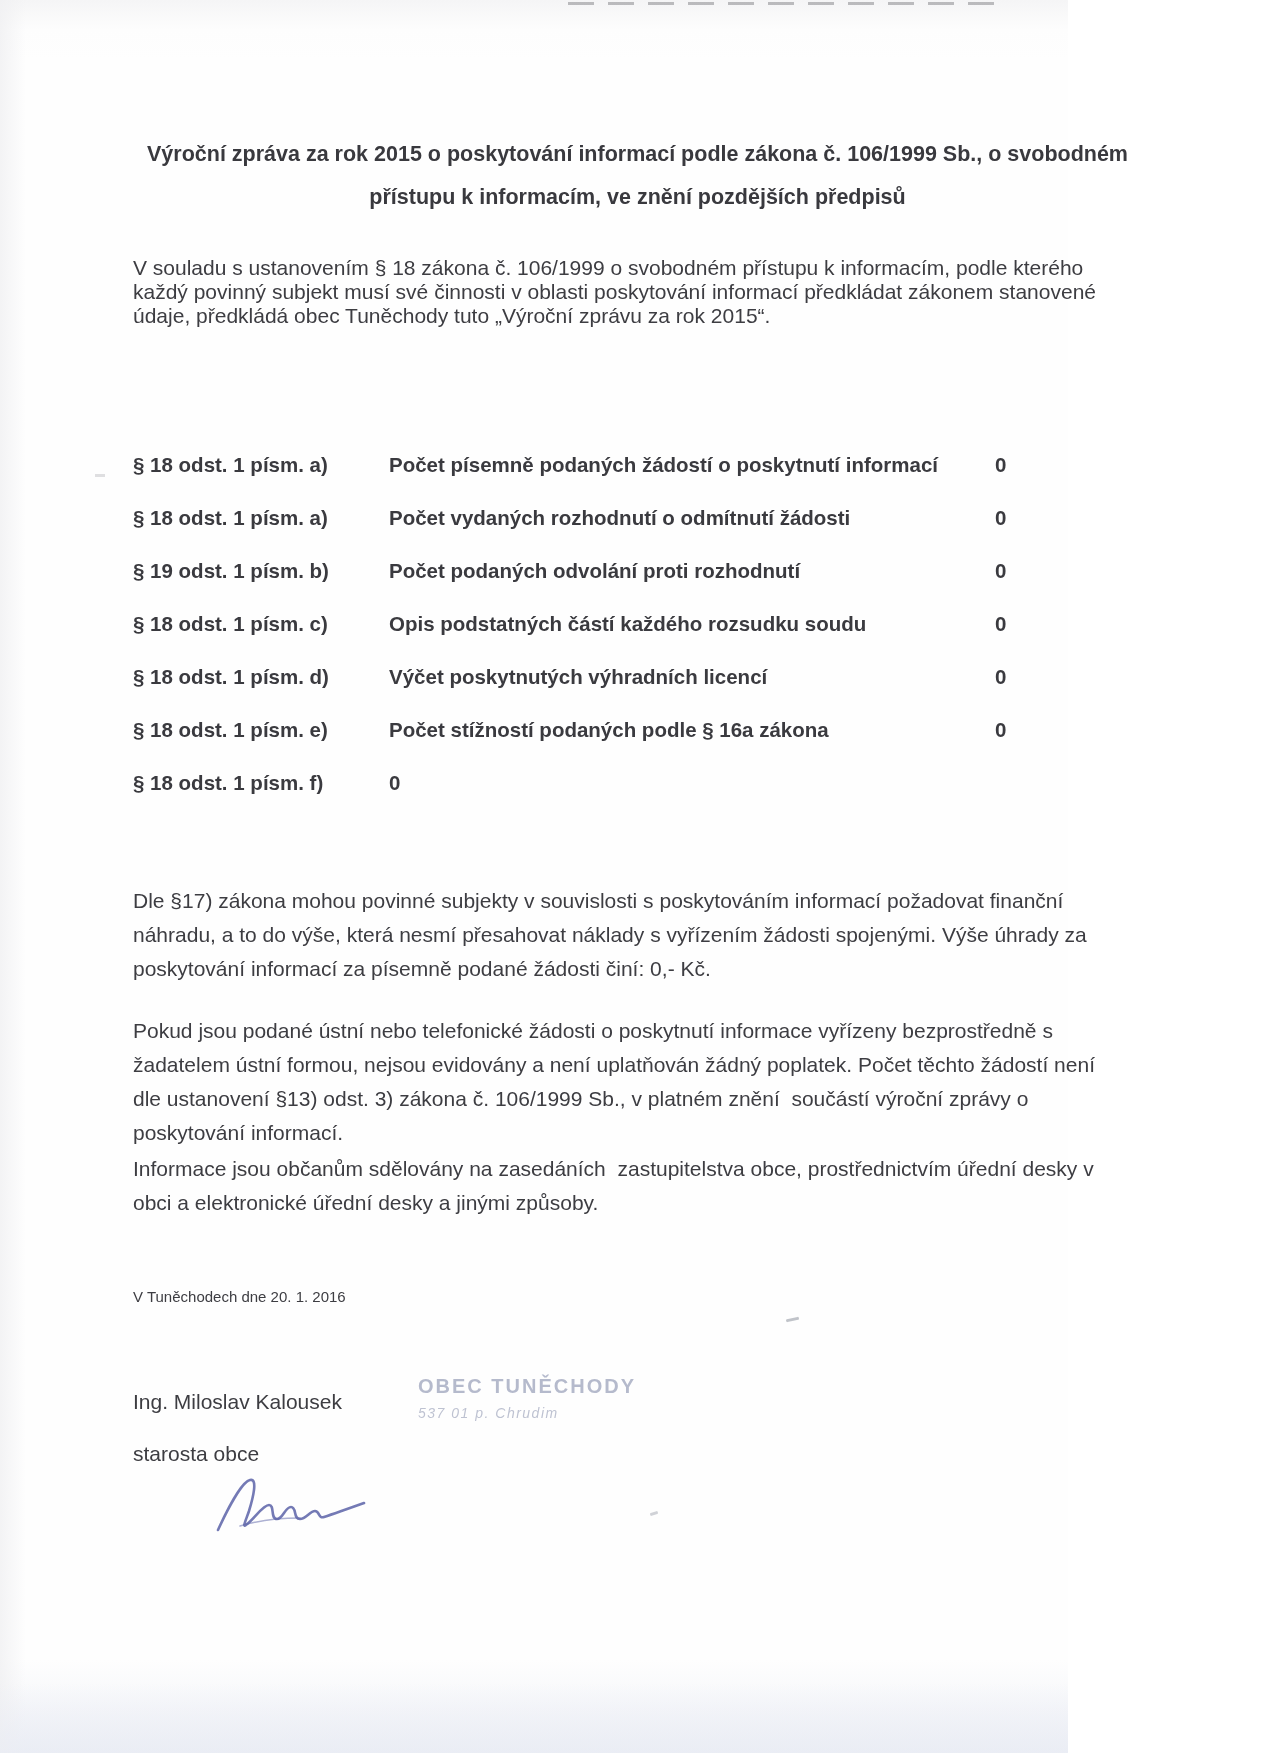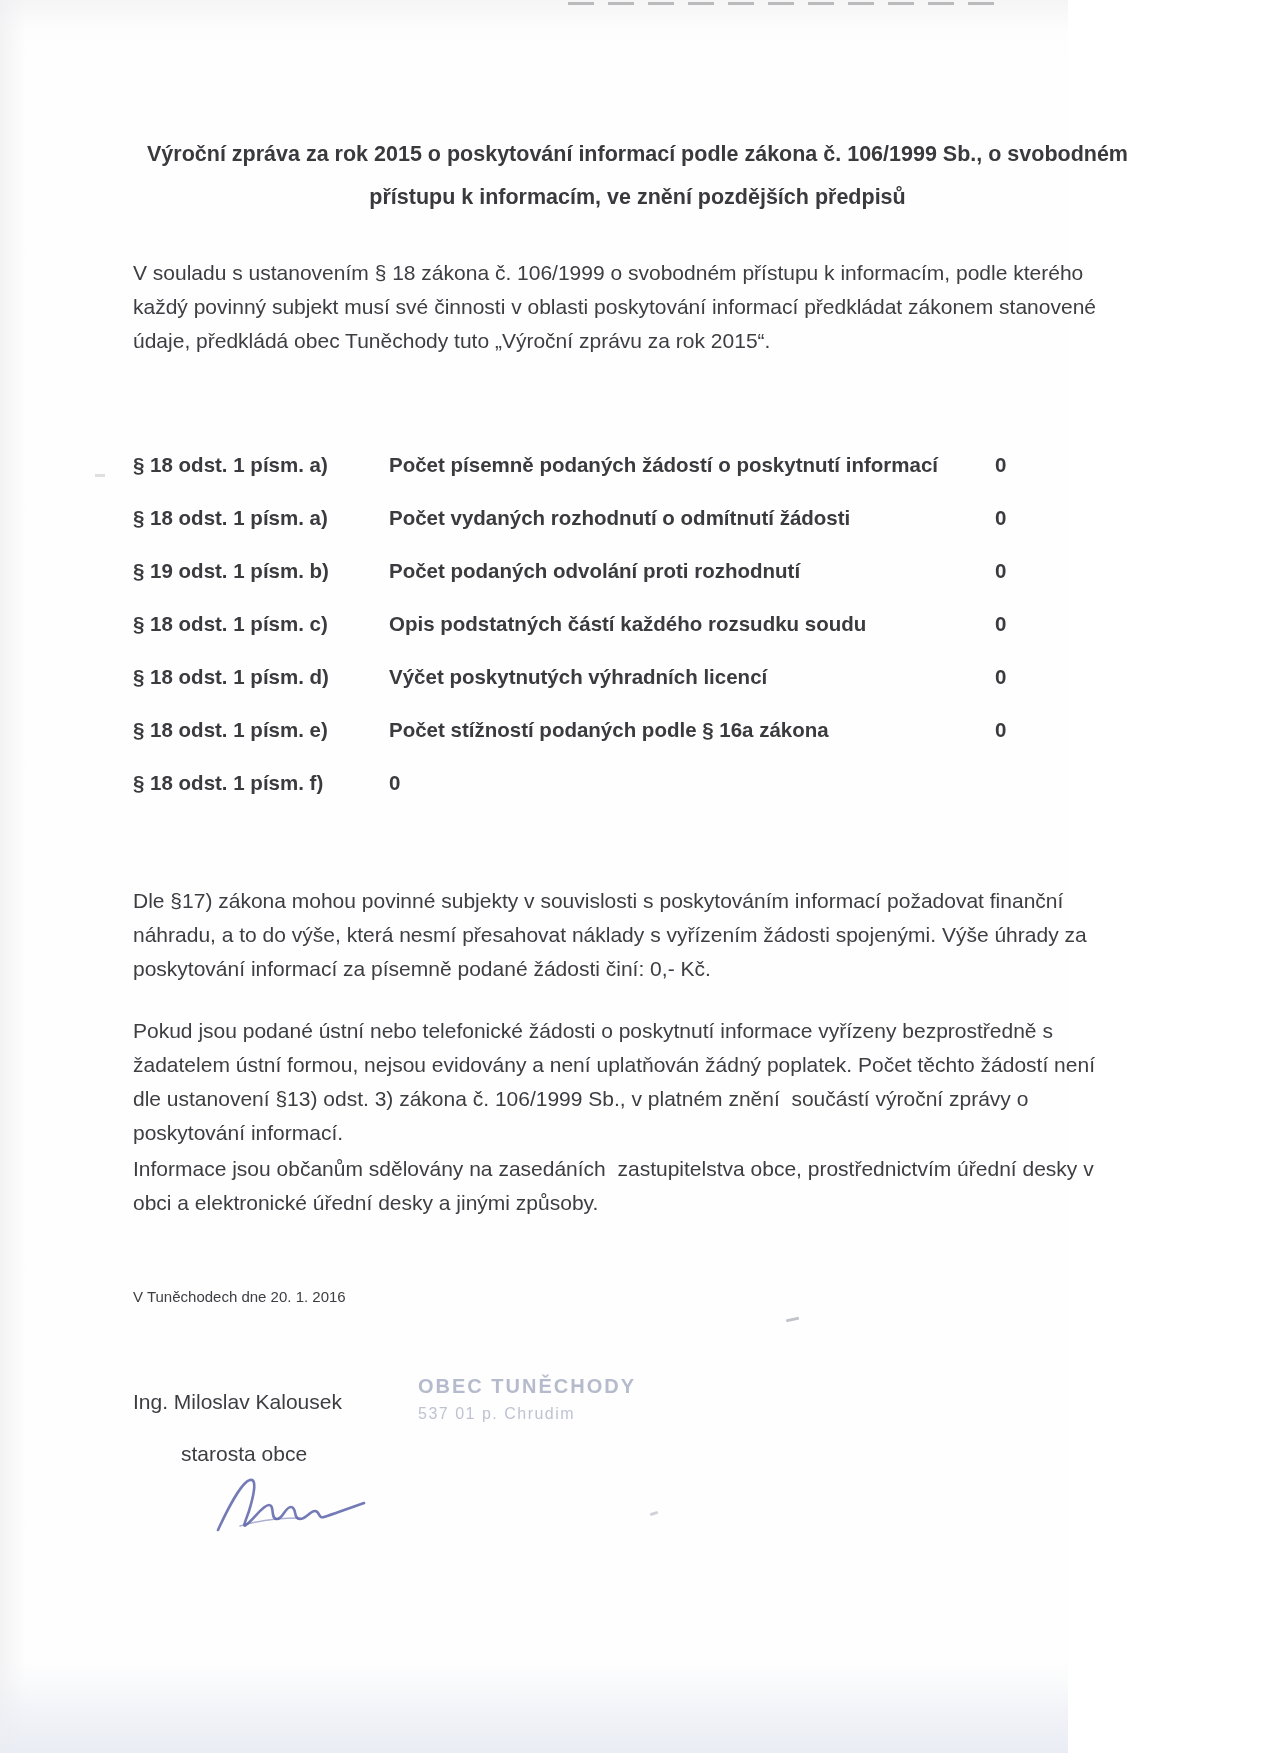--- a/index.html
+++ b/index.html
@@ -31,21 +31,21 @@
     background:linear-gradient(180deg,rgba(236,239,246,0),#e9ecf4);
     opacity:.7;
   }
   .title{
     position:absolute;top:133px;left:120px;width:1035px;
     text-align:center;font-weight:700;font-size:21.5px;line-height:43px;
     color:#39393e;
   }
   .intro{
     position:absolute;top:256px;left:133px;width:985px;
-    font-size:21px;line-height:34px;color:#3d3d42;
+    font-size:21px;line-height:24px;color:#3d3d42;
   }
   .law-table{
     position:absolute;top:448px;left:133px;width:990px;
   }
   .law-row{
     display:flex;align-items:flex-start;
     height:33px;margin-bottom:20px;
     font-weight:700;font-size:20.5px;line-height:33px;color:#3a3a3f;gap:20px;
   }
   .law-ref{width:236px;flex:none;}
@@ -62,30 +62,30 @@
   .date-line{
     position:absolute;top:1288px;left:133px;
     font-size:15px;color:#3d3d42;
   }
   .sig-name{
     position:absolute;top:1390px;left:133px;
     font-size:21px;color:#3d3d42;
   }
   .sig-role{
     position:absolute;top:1442px;left:133px;
-    font-size:21px;color:#3d3d42;margin-left:48px;
+    font-size:21px;color:#3d3d42;
   }
   .stamp{
     position:absolute;top:1373px;left:418px;width:260px;
     color:#a9afc4;opacity:.85;
     font-size:20px;font-weight:700;letter-spacing:2px;
     text-align:left;line-height:27px;
   }
   .stamp-line2{
-    font-size:16px;font-weight:400;letter-spacing:1.5px;color:#b3b8ca;
+    font-size:14px;font-weight:400;letter-spacing:1.5px;color:#b3b8ca;font-style:italic;
   }
   .signature-svg{
     position:absolute;top:1474px;left:212px;width:160px;height:66px;
   }
   .stray-mark{
     position:absolute;background:#8d929d;border-radius:1px;opacity:.55;
   }
   .stray-1{top:1318px;left:786px;width:13px;height:3px;transform:rotate(-12deg);}
   .stray-2{top:1512px;left:650px;width:8px;height:3px;transform:rotate(-18deg);opacity:.4;}
   .smudge{

